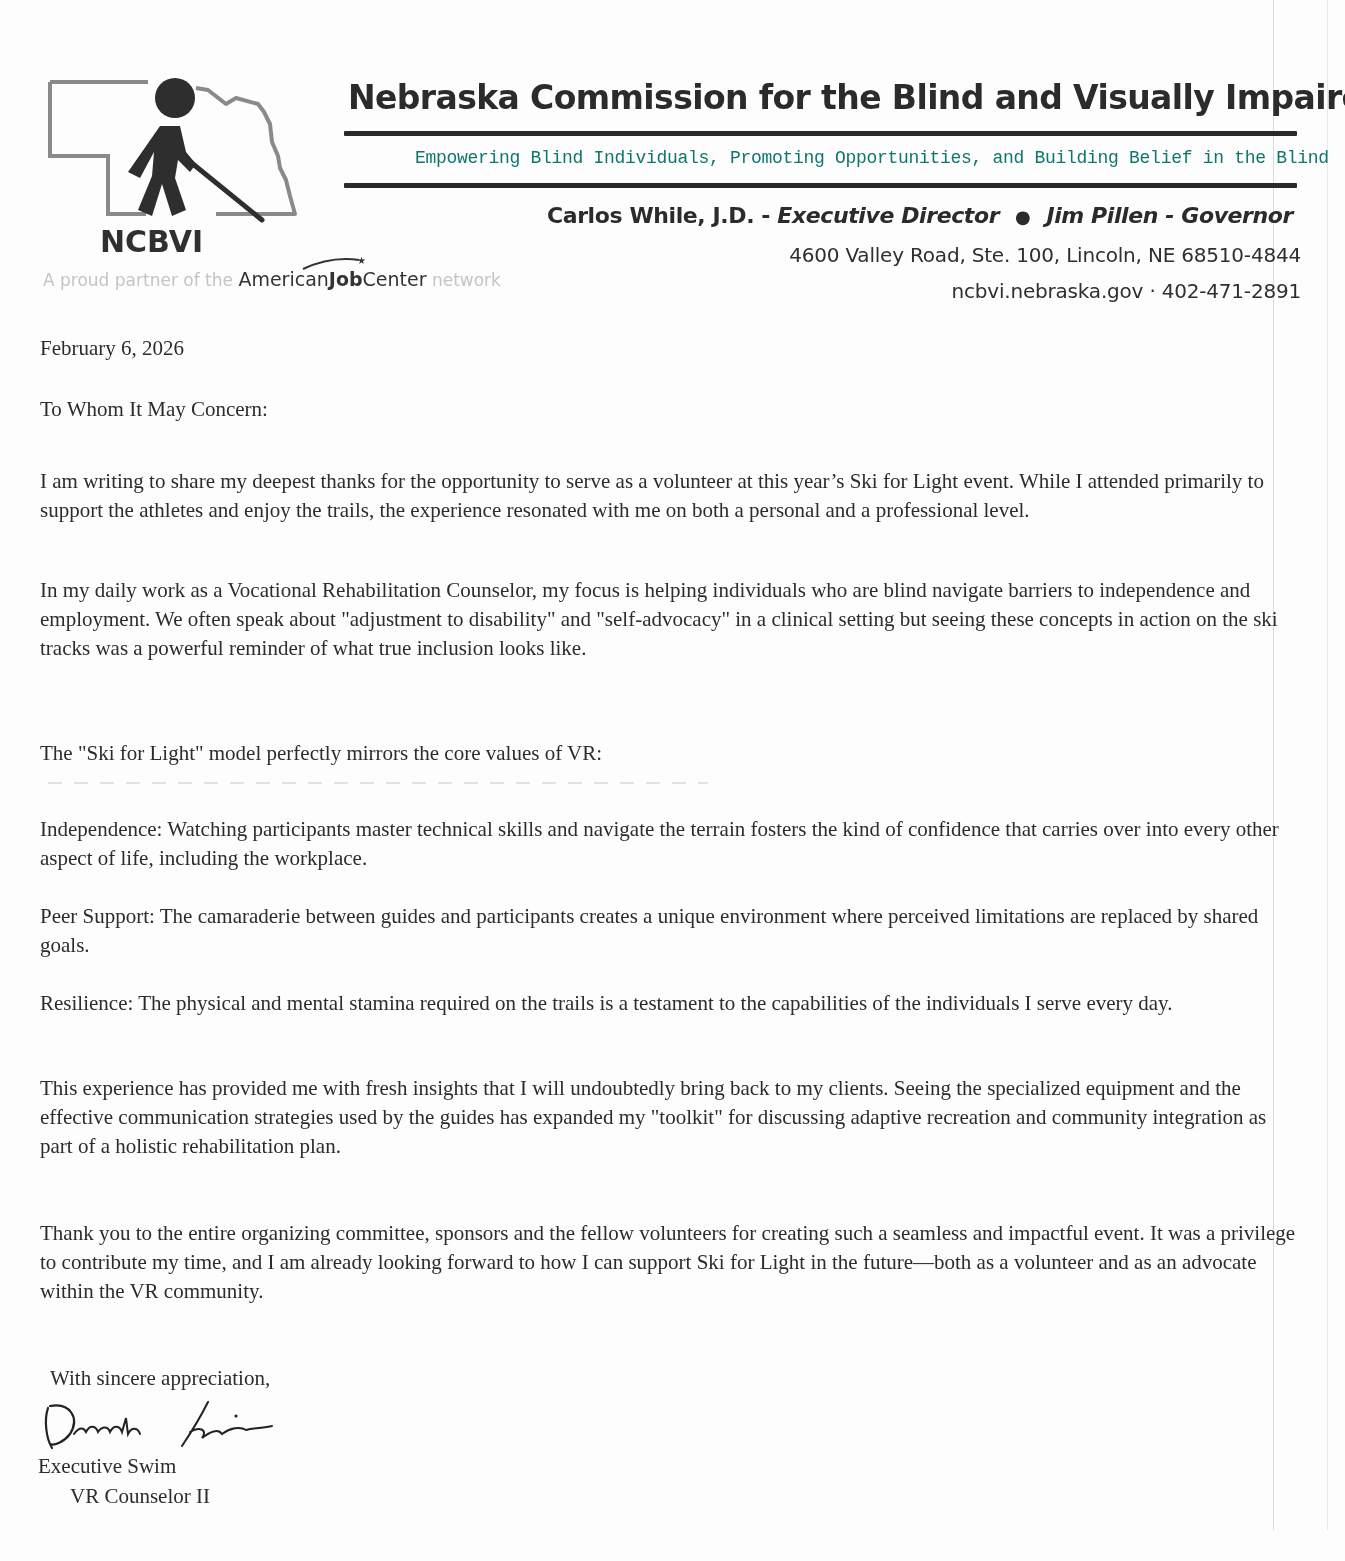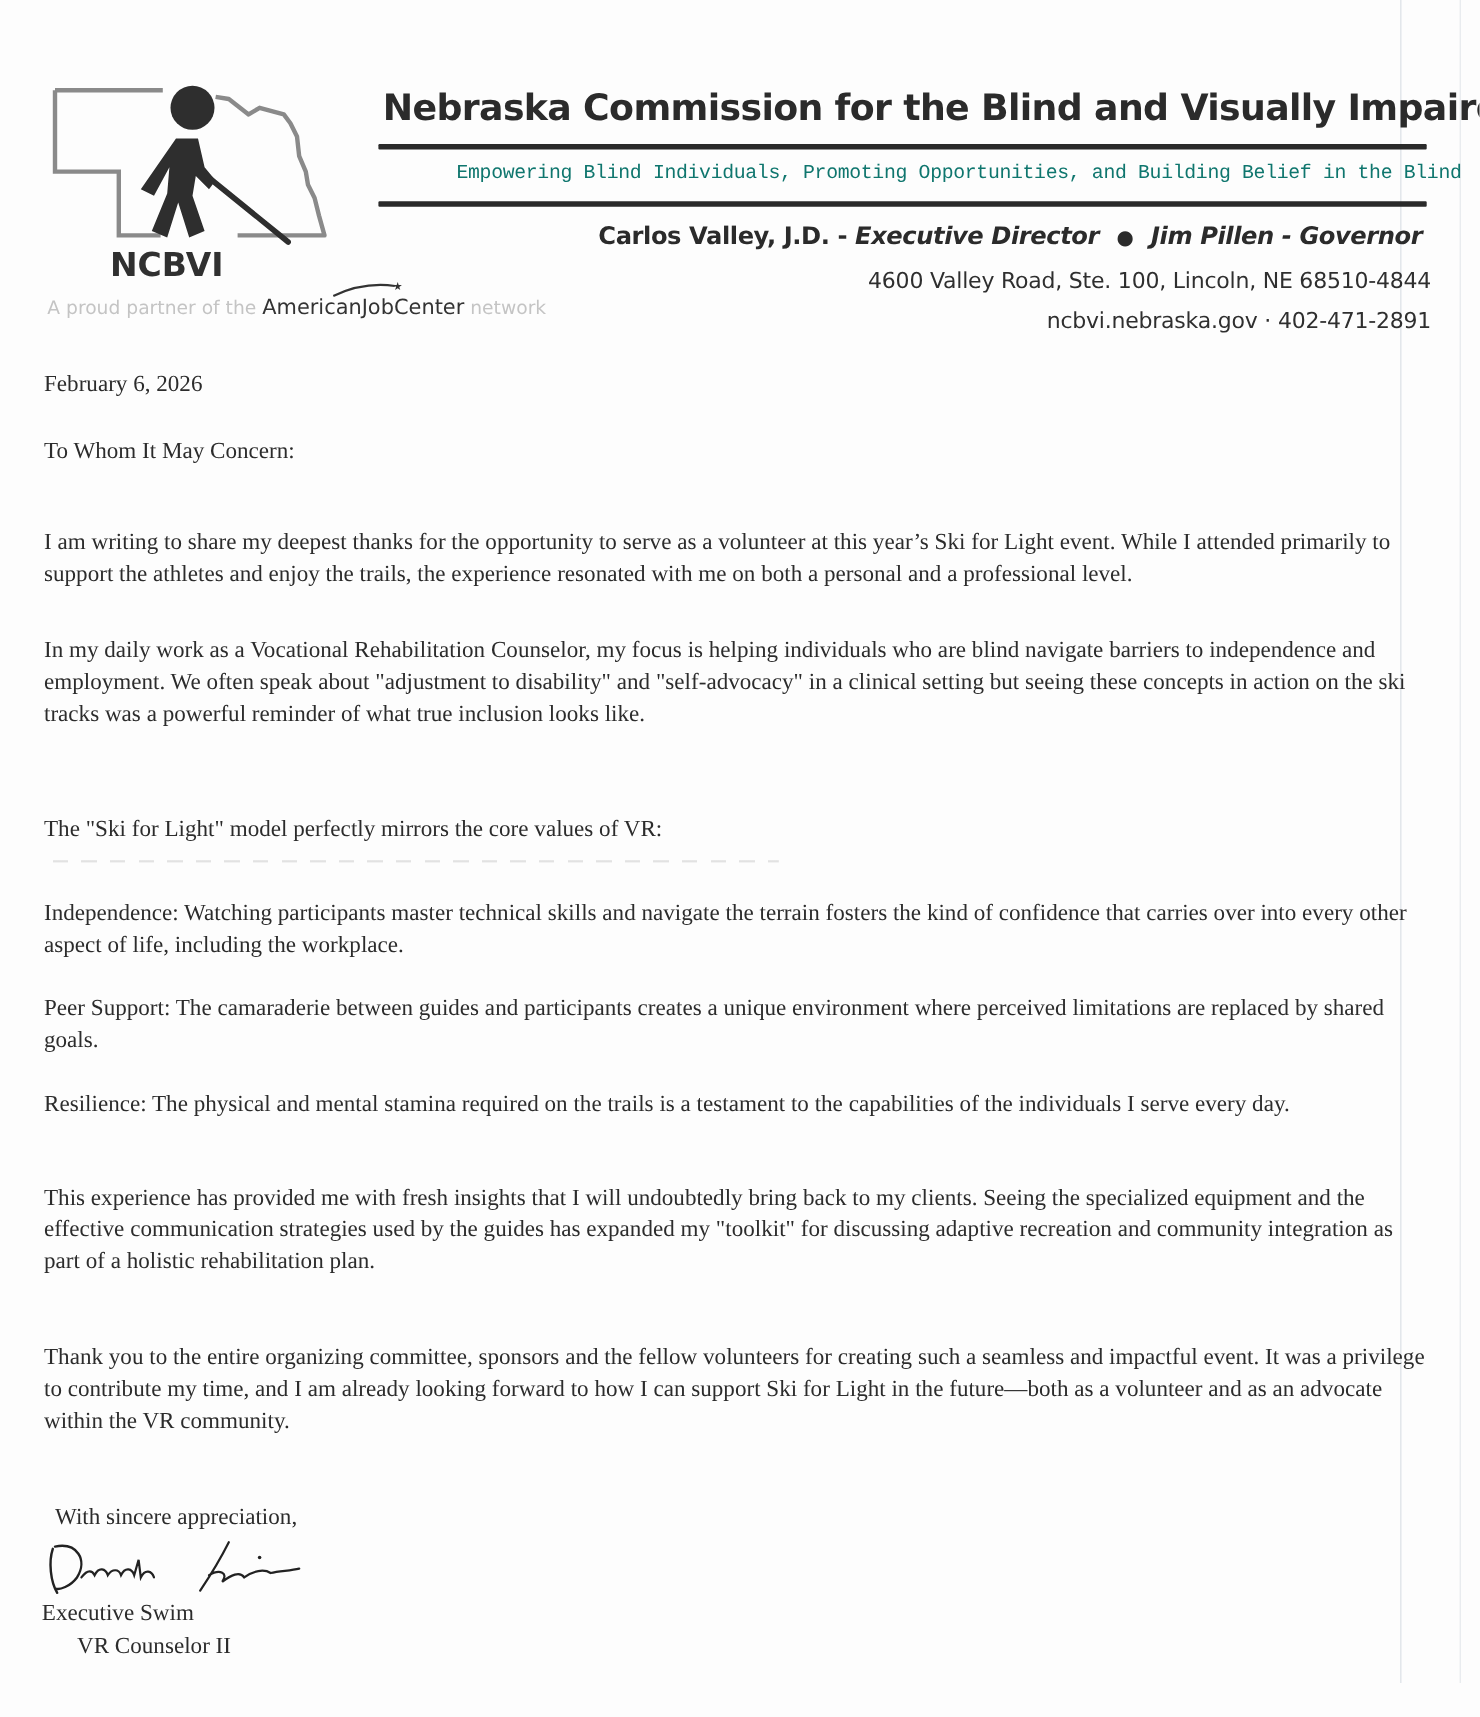--- a/index.html
+++ b/index.html
@@ -48,21 +48,21 @@
       top: 268px;
       font-family: "DejaVu Sans", sans-serif;
       font-size: 17px;
       color: #c4c4c4;
       white-space: nowrap;
     }
     .partner .ajc {
       color: #333;
       font-size: 19px;
     }
-    .partner .ajc b { font-weight: normal; }
+    .partner .ajc b { font-weight: bold; }
     .partner .arc {
       position: absolute;
       left: 258px;
       top: -14px;
       width: 70px;
       height: 16px;
     }
 
     .org-title {
       position: absolute;
@@ -126,21 +126,21 @@
       left: 40px;
       width: 1260px;
       font-family: "Liberation Serif", serif;
       font-size: 21px;
       line-height: 29px;
       color: #2c2c2c;
       margin: 0;
     }
     .date { top: 334px; }
     .salutation { top: 395px; }
-    .p1 { top: 478px; }
+    .p1 { top: 467px; }
     .p2 { top: 576px; }
     .p3 { top: 739px; }
     .p4 { top: 815px; }
     .p5 { top: 902px; }
     .p6 { top: 989px; }
     .p7 { top: 1074px; }
     .p8 { top: 1219px; }
     .closing { top: 1364px; left: 38px; margin-left: 12px; }
     .signature {
       position: absolute;
@@ -186,21 +186,21 @@
     </svg>
     <span>A proud partner of the </span><span class="ajc"><span>American</span><b>Job</b><span>Center</span></span><span> network</span>
   </div>
 
   <div class="org-title">Nebraska Commission for the Blind and Visually Impaired</div>
   <div class="rule r1"></div>
   <div class="tagline">Empowering Blind Individuals, Promoting Opportunities, and Building Belief in the Blind</div>
   <div class="rule r2"></div>
 
   <div class="leaders">
-    <span>Carlos Valley, J.D. - </span><i>Executive Director</i><span class="dot">●</span><i>Jim Pillen - Governor</i>
+    <span>Carlos While, J.D. - </span><i>Executive Director</i><span class="dot">●</span><i>Jim Pillen - Governor</i>
   </div>
   <div class="address">4600 Valley Road, Ste. 100, Lincoln, NE 68510-4844</div>
   <div class="contact">ncbvi.nebraska.gov · 402-471-2891</div>
 </header>
 
 <main>
   <p class="letter date">February 6, 2026</p>
   <p class="letter salutation">To Whom It May Concern:</p>
   <p class="letter p1">I am writing to share my deepest thanks for the opportunity to serve as a volunteer at this year’s Ski for Light event. While I attended primarily to support the athletes and enjoy the trails, the experience resonated with me on both a personal and a professional level.</p>
   <p class="letter p2">In my daily work as a Vocational Rehabilitation Counselor, my focus is helping individuals who are blind navigate barriers to independence and employment. We often speak about "adjustment to disability" and "self-advocacy" in a clinical setting but seeing these concepts in action on the ski tracks was a powerful reminder of what true inclusion looks like.</p>

